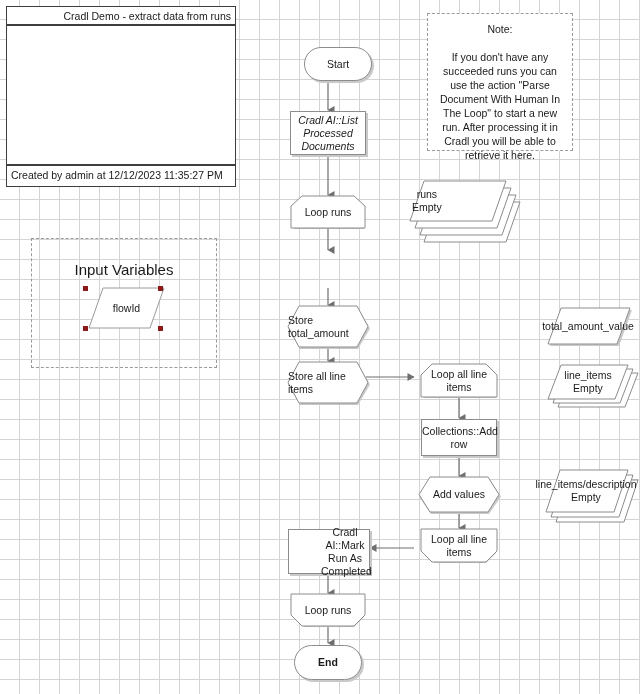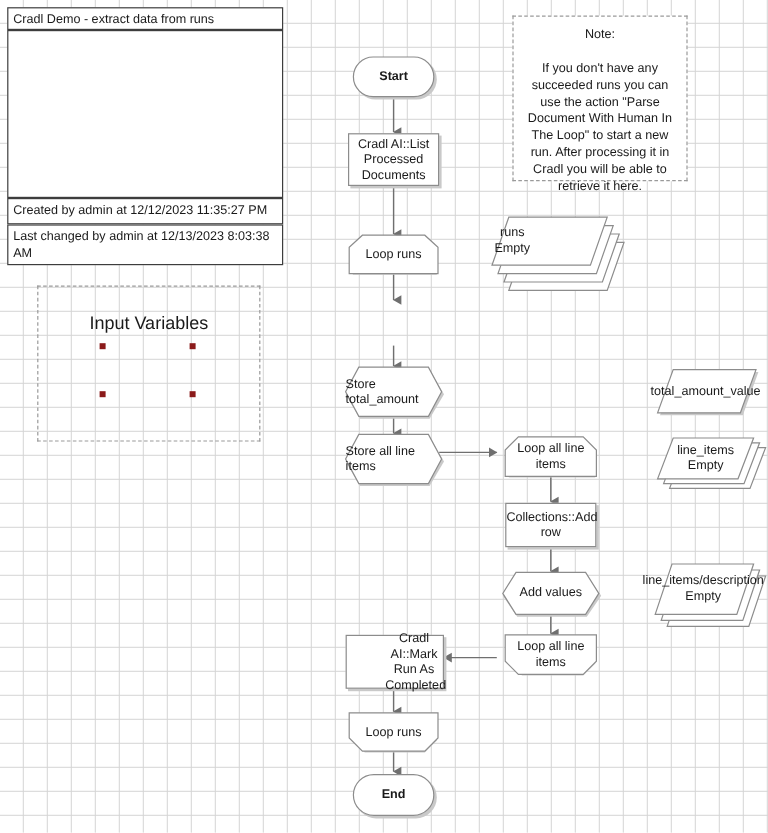--- a/index.html
+++ b/index.html
@@ -133,33 +133,38 @@
   }
 
   
   .conn { position: absolute; overflow: visible; }
 </style>
 </head>
 <body>
 
 <div id="canvas">
 
-  <div class="panel" style="left:6px; top:6px; width:230px; height:19px;">Cradl Demo - extract data from runs</div>
+  <div class="panel" style="left:6px; top:6px; width:230px; height:19px;text-align:right;">Cradl Demo - extract data from runs</div>
   <div class="panel" style="left:6px; top:25px; width:230px; height:140px;"></div>
   <div class="panel" style="left:6px; top:165px; width:230px; height:22px;">Created by admin at 12/12/2023 11:35:27 PM</div>
-  <div class="panel" style="left:6px; top:187px; width:230px; height:34px;">Last changed by admin at 12/13/2023 8:03:38 AM</div>
 
   <div class="notebox" style="left:427px; top:13px; width:146px; height:138px;">
     <div class="note-title">Note:</div>
     <div>If you don't have any succeeded runs you can use the action "Parse Document With Human In The Loop" to start a new run. After processing it in Cradl you will be able to retrieve it here.</div>
   </div>
 
   <div class="groupbox" style="left:31px; top:238px; width:186px; height:130px;"></div>
   <div class="grouplabel" style="left:31px; top:261px; width:186px;">Input Variables</div>
 
+  <div class="datawrap" style="left:89px; top:288px; width:75px; height:40px;">
+    <svg width="75" height="40" viewBox="0 0 75 40">
+      <polygon points="14,0 75,0 61,40 0,40" fill="#ffffff" stroke="#9a9a9a" stroke-width="1"></polygon>
+    </svg>
+    <div class="txt">flowId</div>
+  </div>
   <div class="handle" style="left:83px; top:286px;"></div>
   <div class="handle" style="left:158px; top:286px;"></div>
   <div class="handle" style="left:83px; top:326px;"></div>
   <div class="handle" style="left:158px; top:326px;"></div>
 
   <svg class="conn" style="left:0; top:0; width:640px; height:694px;">
     <defs>
       <marker id="arrow-down" markerWidth="9" markerHeight="9" refX="4.5" refY="7.5" orient="auto" markerUnits="userSpaceOnUse">
         <path d="M0.5,1 L8.5,1 L4.5,8 z" fill="#6f6f6f"></path>
       </marker>
@@ -191,25 +196,25 @@
       <line x1="459" y1="512" x2="459" y2="528" marker-end="url(#arrow-down)"></line>
 
       <line x1="414" y1="548" x2="370" y2="548" marker-end="url(#arrow-left)"></line>
 
       <line x1="328" y1="574" x2="328" y2="593" marker-end="url(#arrow-down)"></line>
 
       <line x1="328" y1="626" x2="328" y2="643" marker-end="url(#arrow-down)"></line>
     </g>
   </svg>
 
-  <div class="node term" style="left:294px; top:47px; width:68px; height:34px;font-weight:bold;">
+  <div class="node term" style="left:304px; top:47px; width:68px; height:34px;">
     <span class="lbl">Start</span>
   </div>
 
-  <div class="node proc" style="left:290px; top:111px; width:76px; height:44px;">
+  <div class="node proc" style="left:290px; top:111px; width:76px; height:44px;font-style:italic;">
     <span class="lbl">Cradl AI::List Processed Documents</span>
   </div>
 
   <div class="shapewrap" style="left:291px; top:196px; width:74px; height:32px;">
     <svg width="74" height="32" viewBox="0 0 74 32">
       <polygon points="2,34 2,2 0,0 0,0" fill="none" stroke="none"></polygon>
       <polygon points="3,33 3,11 13,1 63,1 73,11 73,33" fill="#c9c9c9" stroke="none"></polygon>
       <polygon points="0,32 0,10 11,0 63,0 74,10 74,32" fill="#ffffff" stroke="#8c8c8c" stroke-width="1"></polygon>
     </svg>
     <div class="txt">Loop runs</div>

